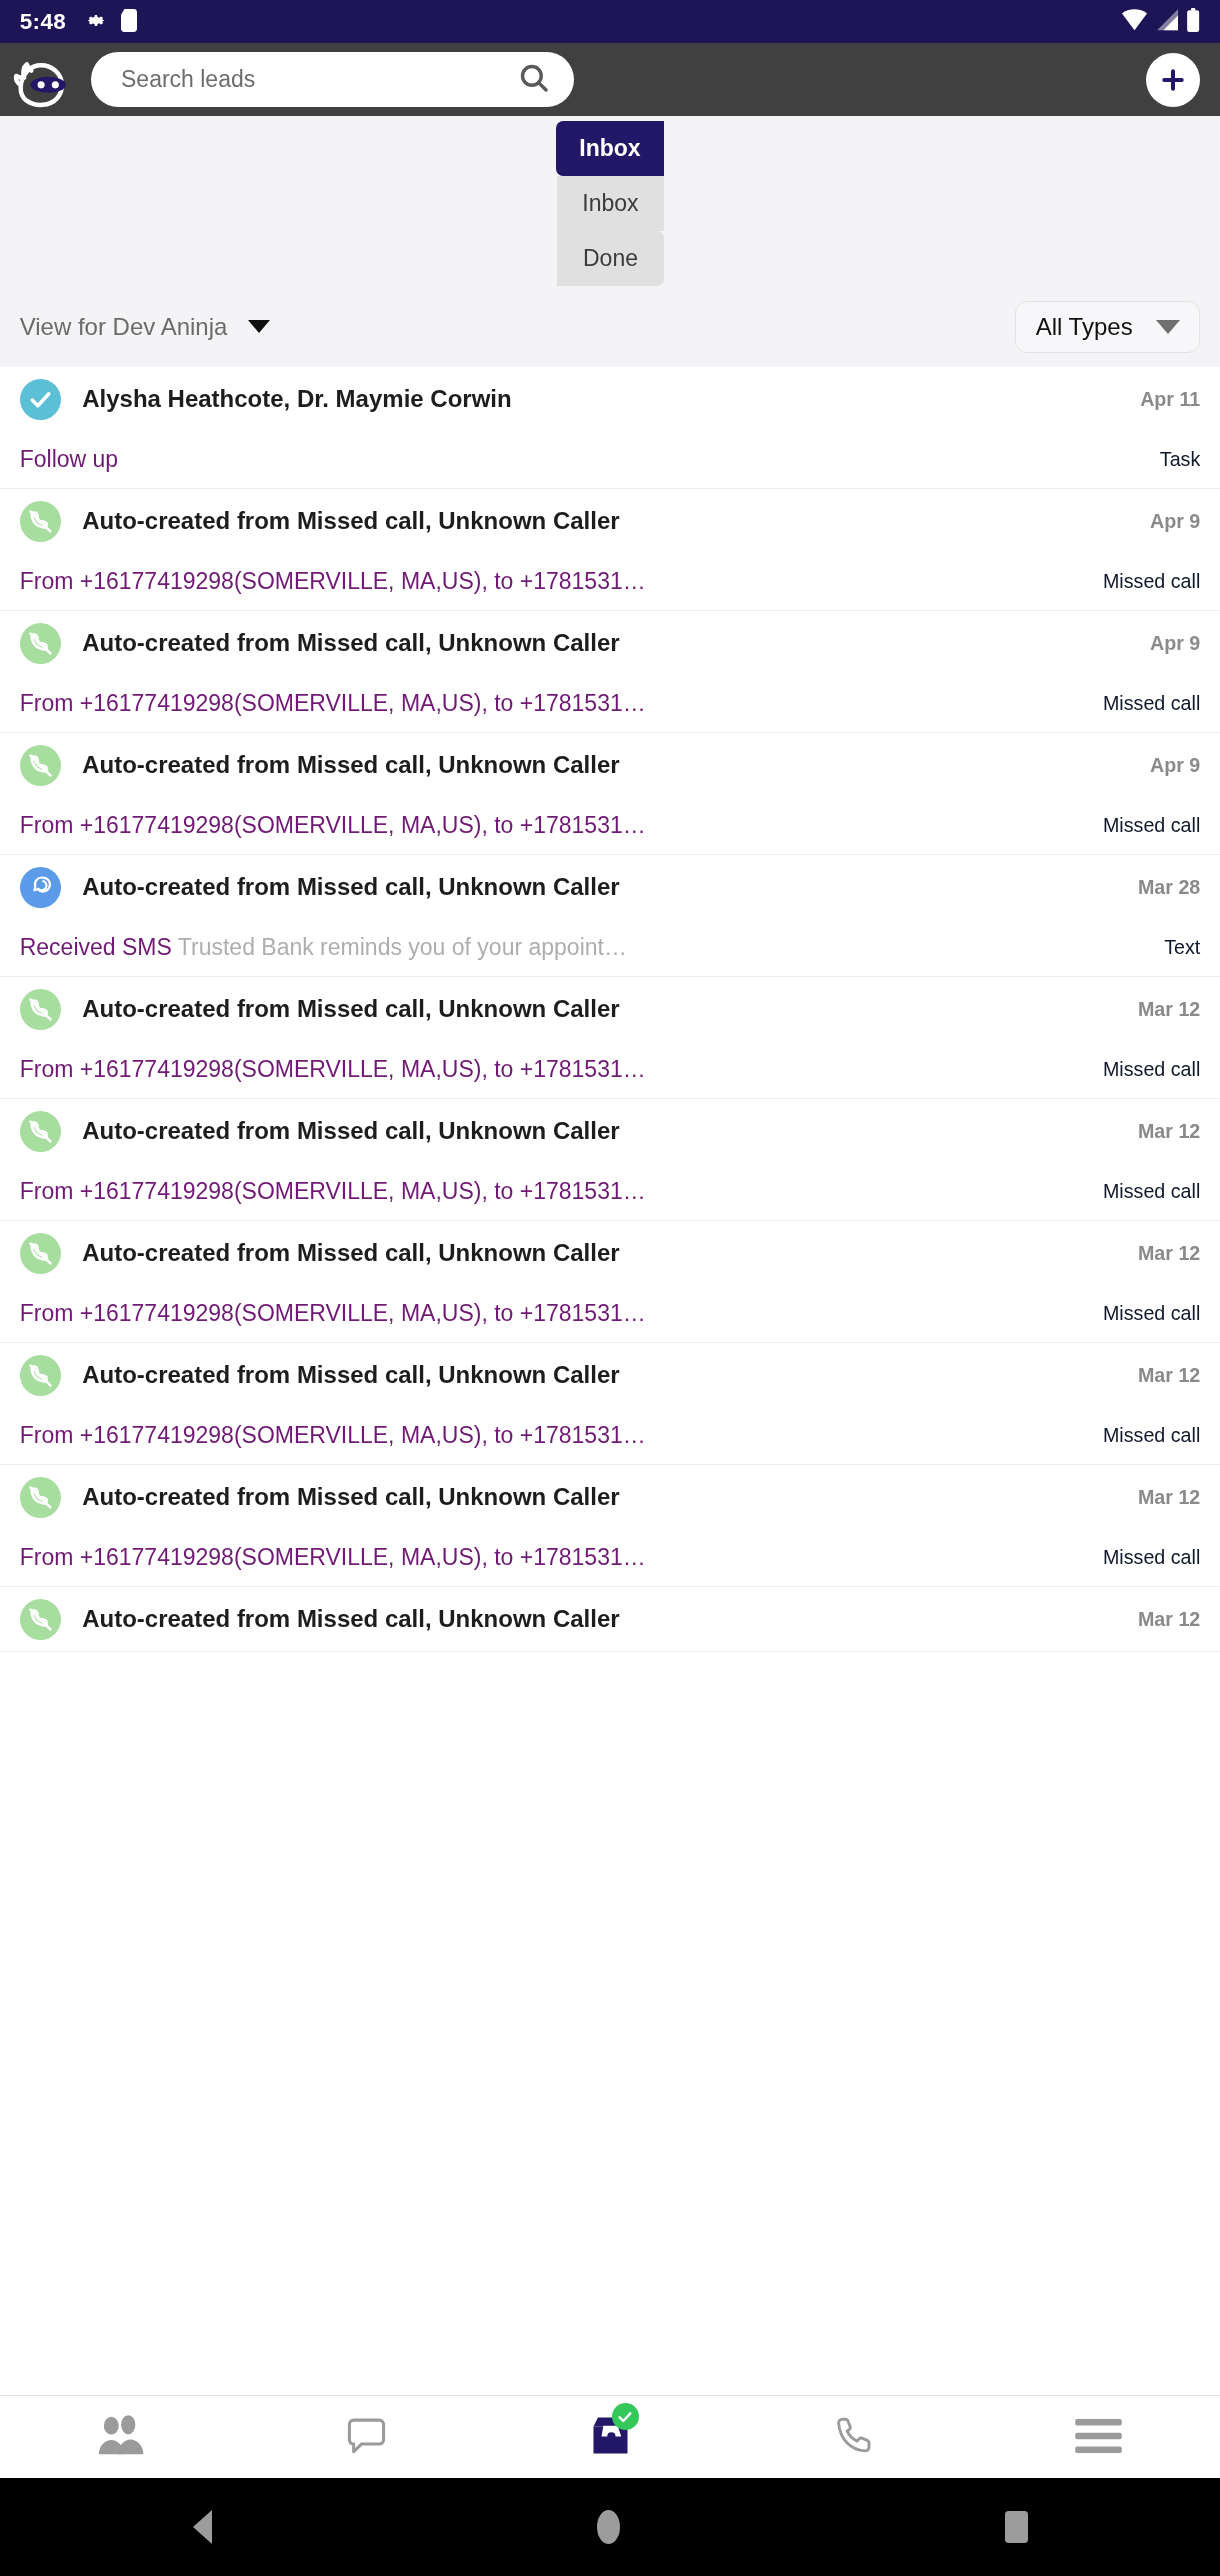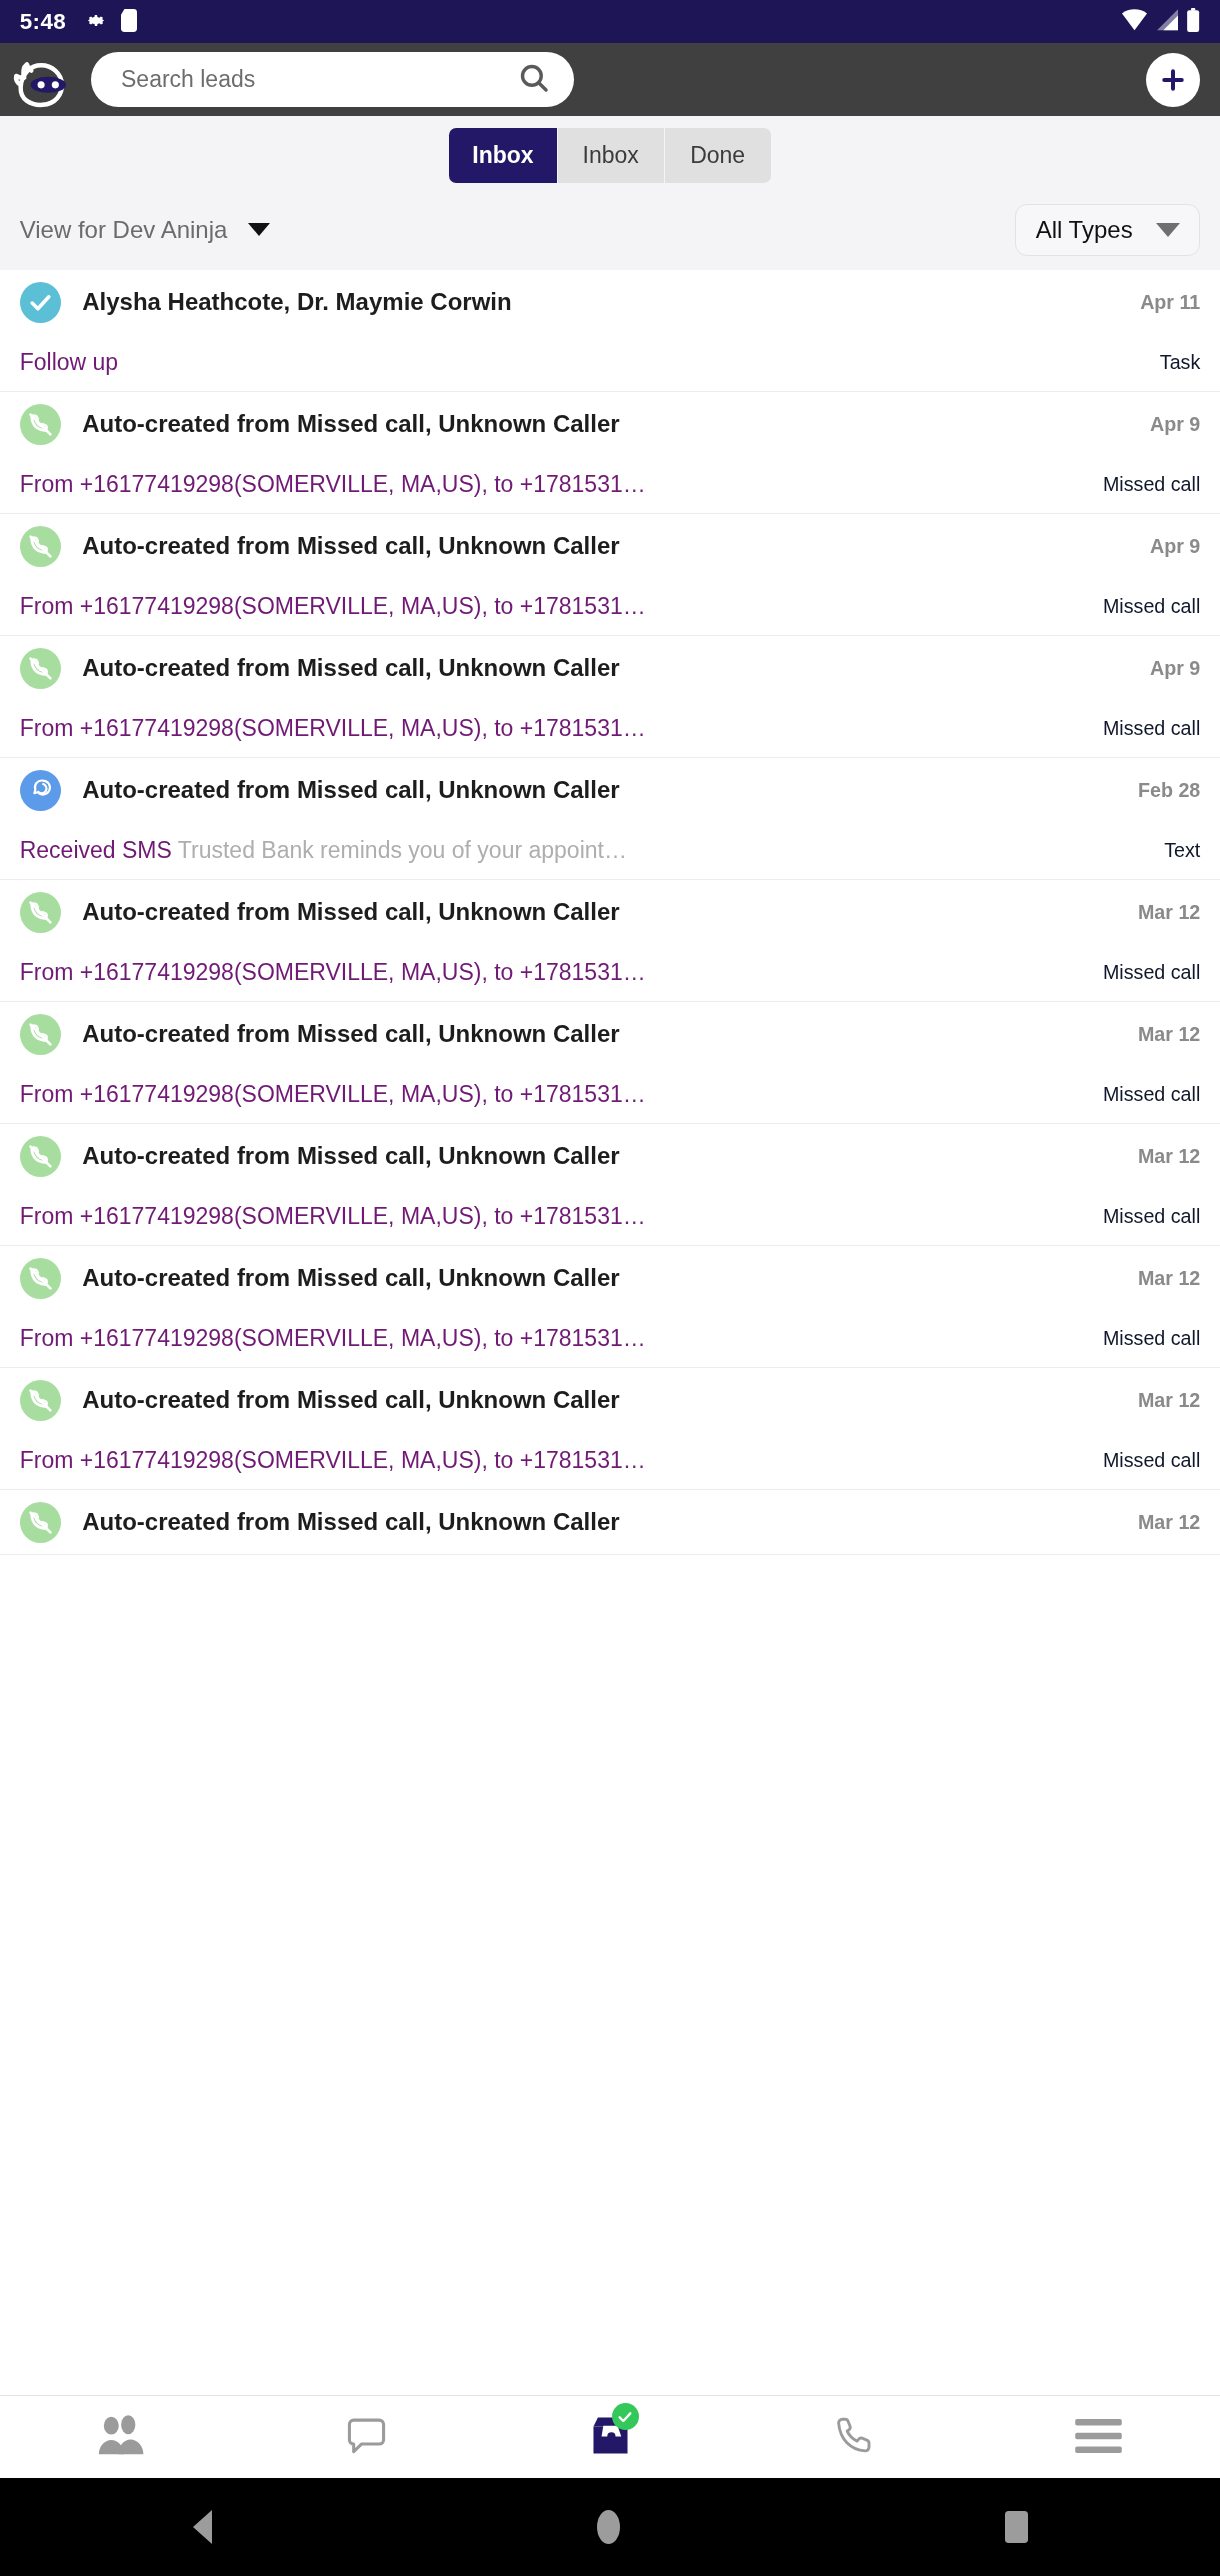--- a/index.html
+++ b/index.html
@@ -32,21 +32,21 @@
   }
   .search-placeholder { flex:1 1 auto; font-size:23px; color:#6d6d6d; }
   .fab {
     width:54px; height:54px; flex:0 0 54px; border-radius:50%;
     background:#fff; display:flex; align-items:center; justify-content:center;
     margin-left:auto;
   }
 
   
   .tabbar { flex:0 0 73px; display:flex; justify-content:center; align-items:center; background:#f4f4f6; padding-top:5.4px; }
-  .tabs { display:flex; }
+  .tabs { display:flex;flex-direction:column; }
   .tab {
     height:55px; padding:0 23px; display:flex; align-items:center; justify-content:center;
     font-size:23px; color:#3b3b3b; background:#e0e0e0; min-width:107px;
   }
   .tab:first-child { border-radius:7.2px 0 0 7.2px; }
   .tab:last-child  { border-radius:0 7.2px 7.2px 0; }
   .tab.active { background:#231767; color:#fff; font-weight:600; }
   .tab + .tab { border-left:1.8px solid #f4f4f6; }
 
   
@@ -265,21 +265,21 @@
       </div>
       <div class="row">
         <div class="row-main">
           <span class="avatar av-text">
             <svg width="27" height="27" viewBox="0 0 24 24" fill="none" stroke="#fff" stroke-width="1.9" stroke-linejoin="round">
               <path d="M14.2 3.2a6.2 6.2 0 11-4.6 10.4l-3.1.8.9-3a6.2 6.2 0 016.8-8.2z"></path>
               <path d="M9.4 12.6a4.3 4.3 0 104.2-6.6"></path>
             </svg>
           </span>
           <span class="row-title">Auto-created from Missed call, Unknown Caller</span>
-          <span class="row-date">Feb 28</span>
+          <span class="row-date">Mar 28</span>
         </div>
         <div class="row-sub">
           <span class="sub-text"><span class="dark">Received SMS</span> <span class="light">Trusted Bank reminds you of your appoint…</span></span>
           <span class="row-badge">Text</span>
         </div>
       </div>
       <div class="row">
         <div class="row-main">
           <span class="avatar av-call">
             <svg width="27" height="27" viewBox="0 0 24 24">

